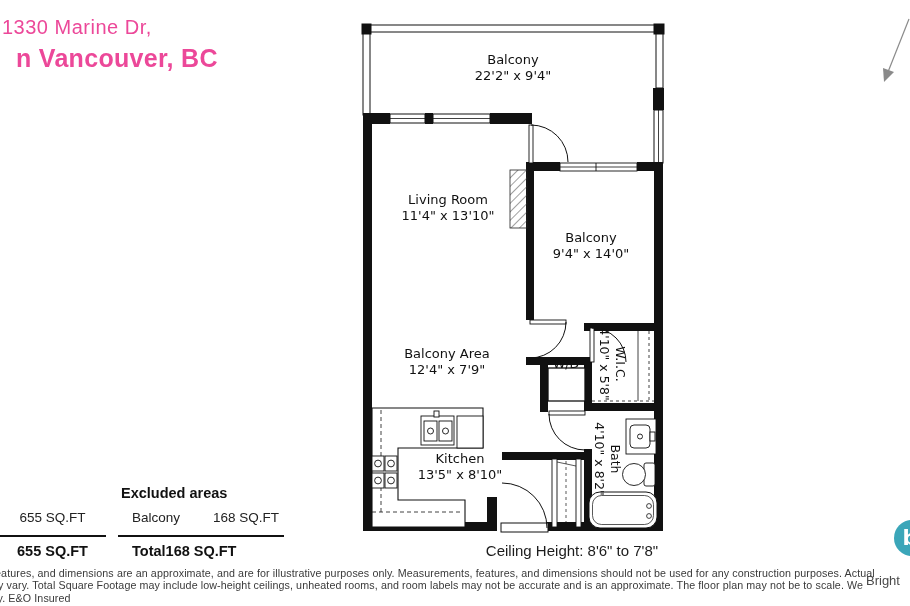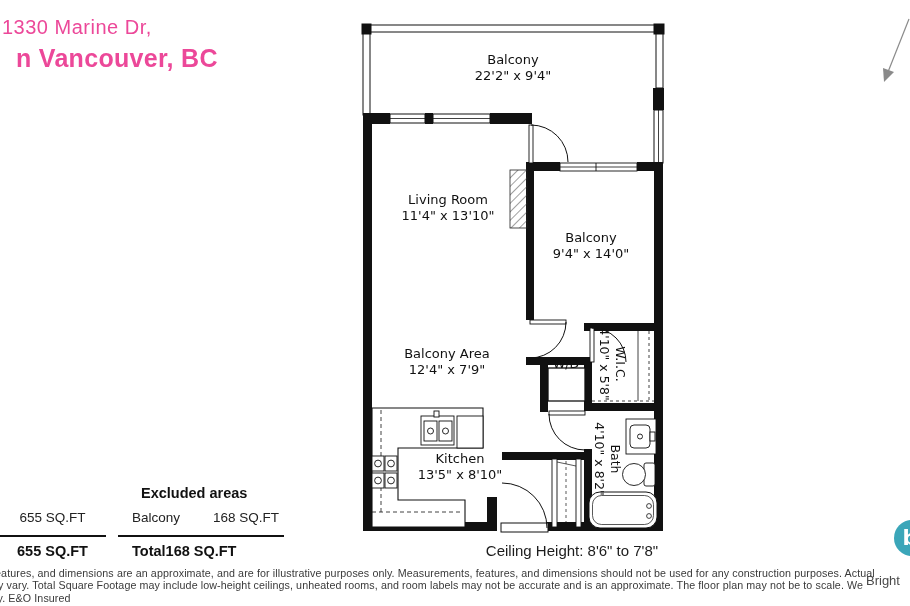--- a/index.html
+++ b/index.html
@@ -21,21 +21,21 @@
   }
   .room-label.rot{transform:translate(-50%,-50%) rotate(90deg);}
   .room-label.small{font-size:12.5px;}
   
   .tbl-cell{white-space:nowrap;}
   .main-area{top:510px;left:0;width:105px;text-align:center;font-size:13.5px;color:#222;}
   .main-total{top:543px;left:0;width:105px;text-align:center;font-size:14.5px;font-weight:700;color:#111;}
   .rule{height:2px;background:#111;}
   .rule-left{top:535px;left:-10px;width:116px;}
   .rule-right{top:535px;left:118px;width:166px;}
-  .excl-header{top:485px;left:118px;width:170px;font-size:14.5px;font-weight:700;padding-left:3px;color:#111;margin-left:20px;}
+  .excl-header{top:485px;left:118px;width:170px;font-size:14.5px;font-weight:700;padding-left:3px;color:#111;}
   .excl-row{top:510px;left:118px;width:166px;display:flex;justify-content:space-between;
     font-size:13.5px;color:#222;padding-left:14px;box-sizing:border-box;padding-right:5px;}
   .total-row{top:543px;left:118px;width:166px;display:flex;justify-content:flex-start;
     font-size:14.5px;font-weight:700;color:#111;padding-left:14px;box-sizing:border-box;padding-right:2px;}
   
   .ceiling{top:542px;left:420px;width:304px;text-align:center;font-size:15px;color:#1c1c1c;white-space:nowrap;}
   .disclaimer{top:567px;left:-8px;font-size:10.7px;line-height:12.4px;color:#3a3a3a;letter-spacing:.1px;}
   .disclaimer div{white-space:nowrap;}
   .brand-circle{left:894px;top:520px;width:36px;height:36px;border-radius:50%;
     display:flex;align-items:center;justify-content:center;}

